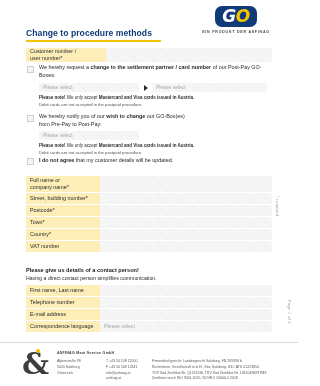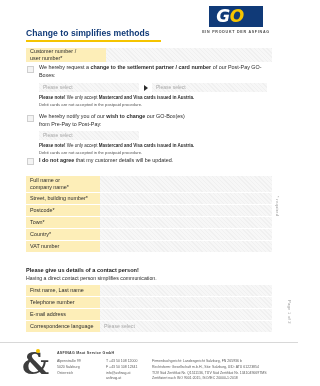--- a/index.html
+++ b/index.html
@@ -19,22 +19,22 @@
   .header {
     position: absolute; left: 0; top: 0; width: 298px; height: 46px;
   }
   .logo-wrap {
     position: absolute; right: 8px; top: 6px;
     width: 108px; text-align: center;
   }
   .logo-badge {
     display: inline-block;
     background: #103a78;
-    border-radius: 0;
-    padding: 2px 19px 2px 7px;
+    border-radius: 7px;
+    padding: 2px 7px 2px 7px;
     line-height: 1;
   }
   .logo-badge .g {
     font-family: "DejaVu Sans", sans-serif;
     font-weight: bold; font-style: italic;
     font-size: 17px; color: #ffffff; letter-spacing: -0.5px;
   }
   .logo-badge .o {
     font-family: "DejaVu Sans", sans-serif;
     font-weight: bold; font-style: italic;
@@ -172,21 +172,21 @@
 
   <div class="header">
 
     <div class="logo-wrap">
       <span class="logo-badge">
         <span class="g">G</span><span class="o">O</span>
       </span>
       <div class="logo-sub">EIN PRODUKT DER ASFINAG</div>
     </div>
 
-    <div class="doc-title">Change to simplifies methods</div>
+    <div class="doc-title">Change to procedure methods</div>
     <div class="title-rule"></div>
   </div>
 
   <div class="row" style="top:48px; height:14px;">
     <div class="lbl" style="width:80px; white-space:pre-line;">Customer number /
 user number*</div>
     <div class="fld"></div>
   </div>
 
   <div class="cbox" style="left:27px; top:66px;"></div>

